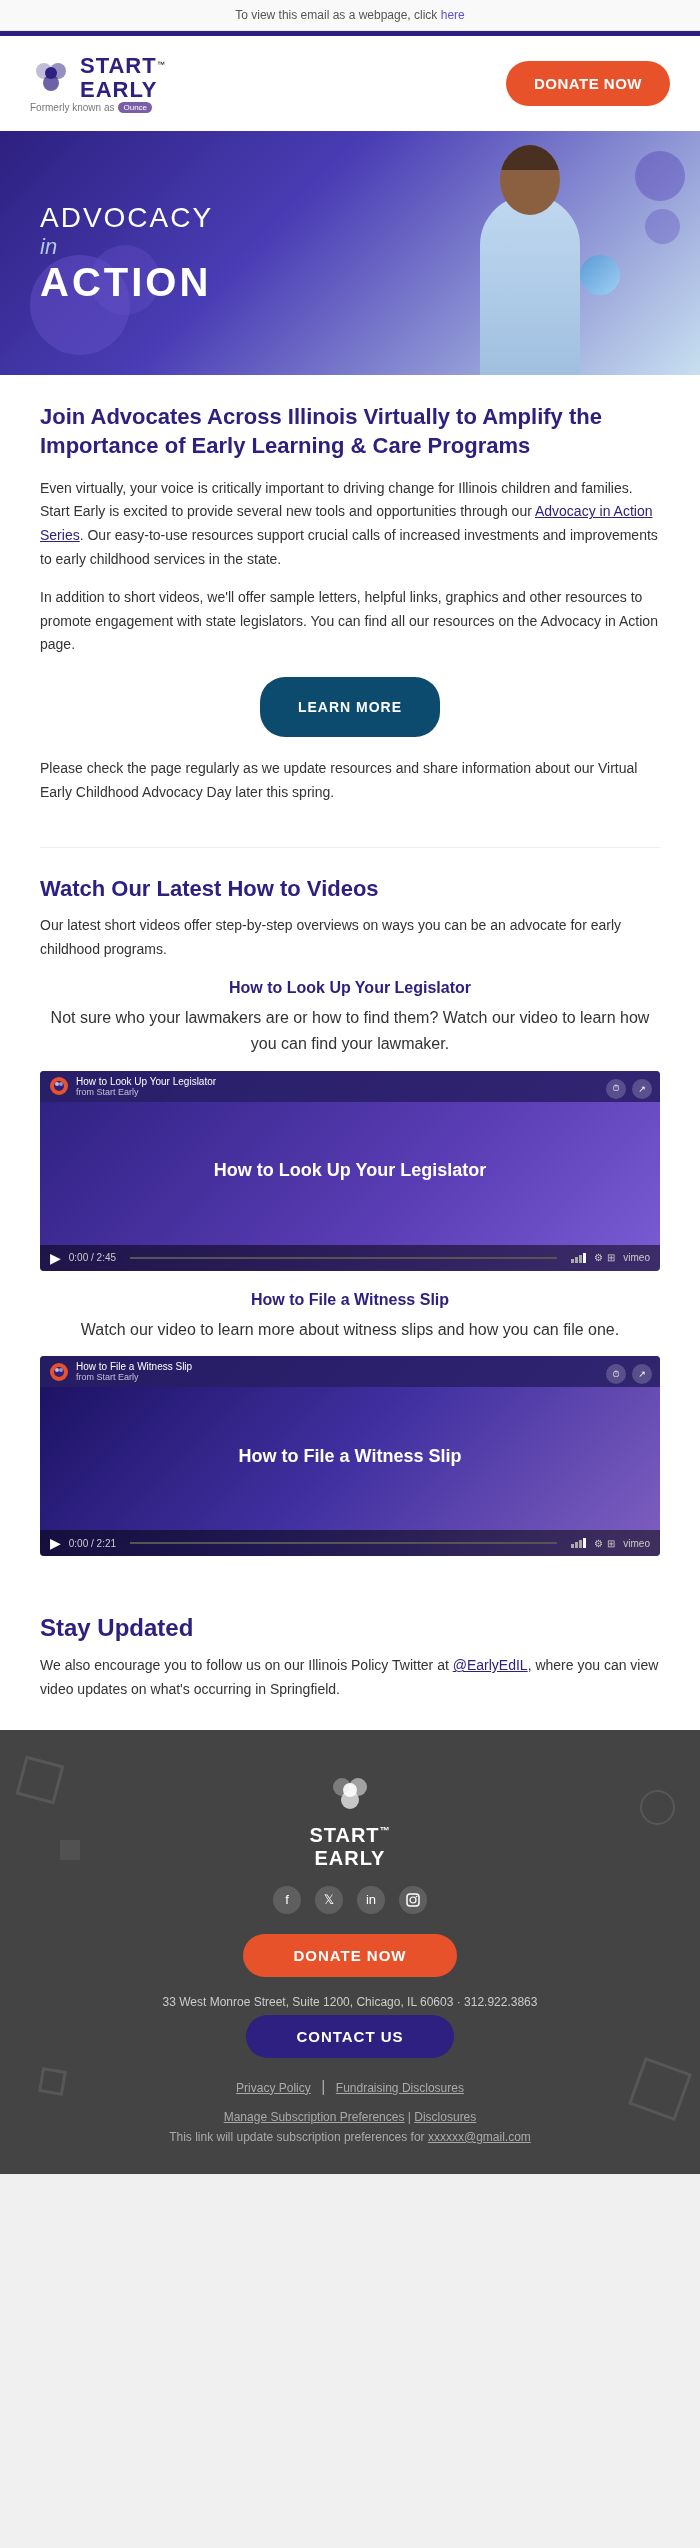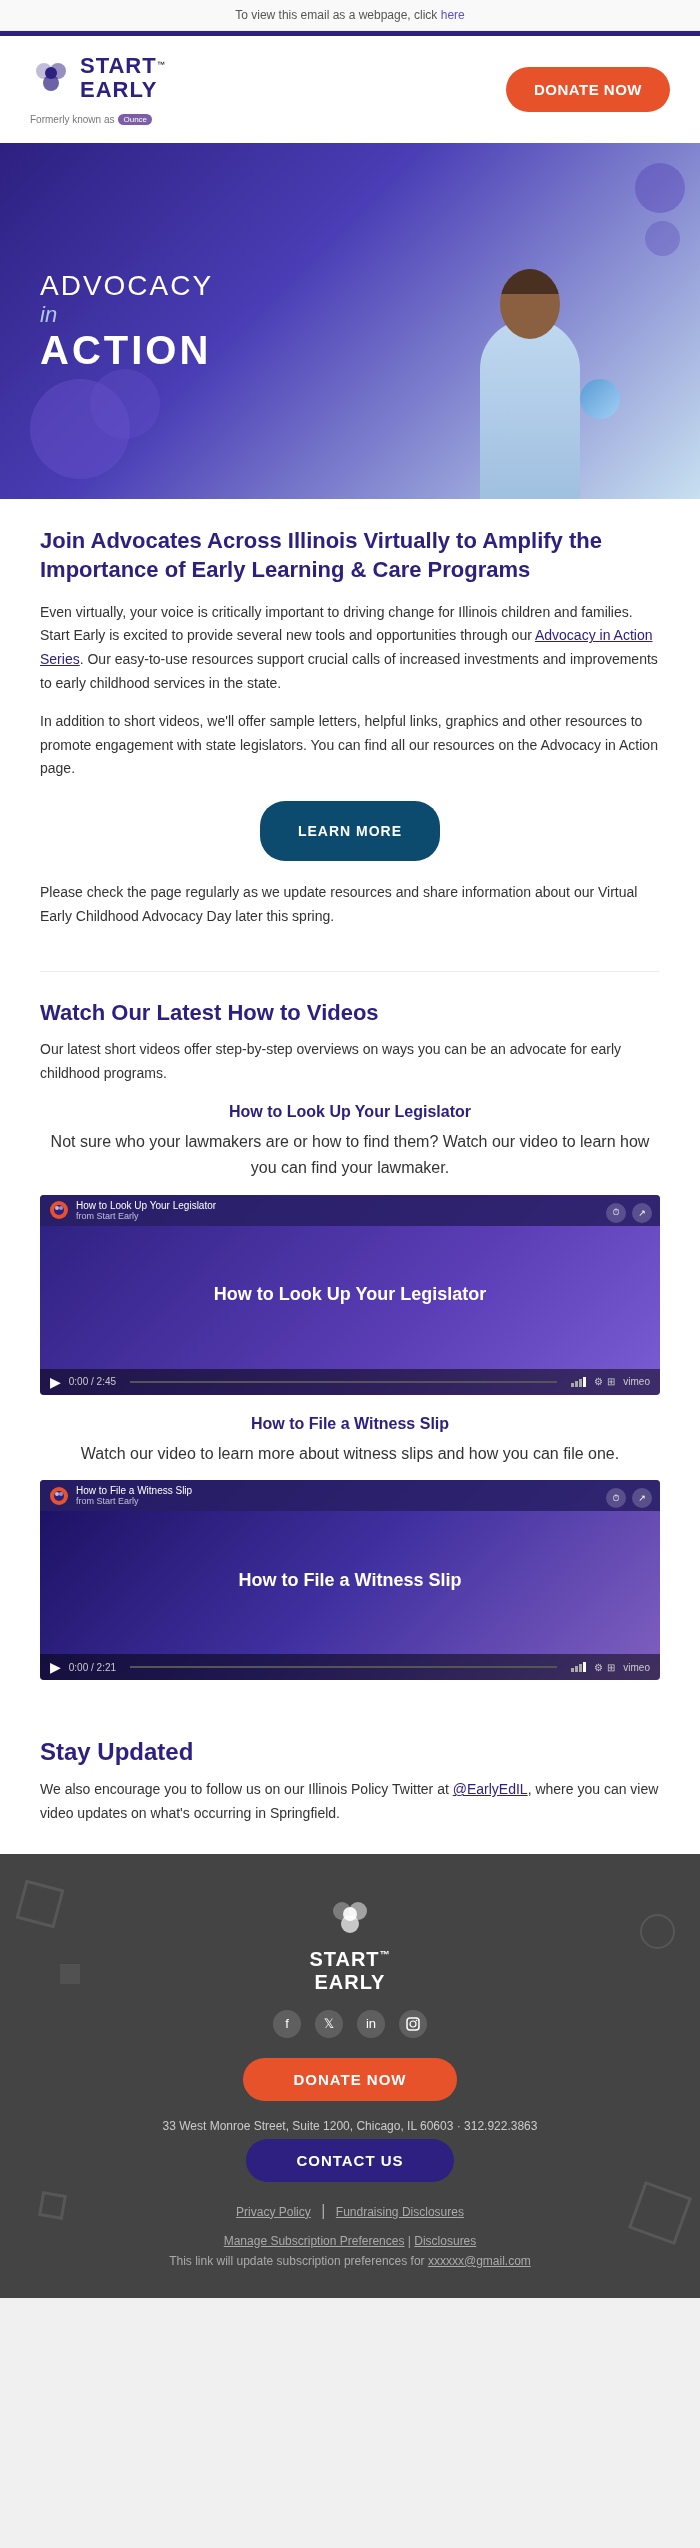--- a/index.html
+++ b/index.html
@@ -68,21 +68,21 @@
     .logo-tm {
       font-size: 8px;
       vertical-align: super;
     }
     .formerly-known {
       font-size: 10px;
       color: #777;
       display: flex;
       align-items: center;
       gap: 4px;
-      margin-top: 12px;
+      margin-top: 0;
     }
     .formerly-badge {
       background: #7b5ea7;
       color: #fff;
       font-size: 8px;
       border-radius: 10px;
       padding: 1px 5px;
     }
     .donate-btn {
       background: #e8522a;
@@ -90,21 +90,21 @@
       border: none;
       border-radius: 25px;
       padding: 14px 28px;
       font-size: 15px;
       font-weight: 700;
       cursor: pointer;
       letter-spacing: 0.5px;
     }
     .hero-image {
       width: 100%;
-      height: 356px;
+      height: 244px;
       background: linear-gradient(135deg, #2d2080 0%, #4a3db5 40%, #c8e0f0 100%);
       position: relative;
       overflow: hidden;
       display: flex;
       align-items: center;
       justify-content: flex-start;
       padding-left: 40px;
     }
     .hero-text-block {
       z-index: 2;

